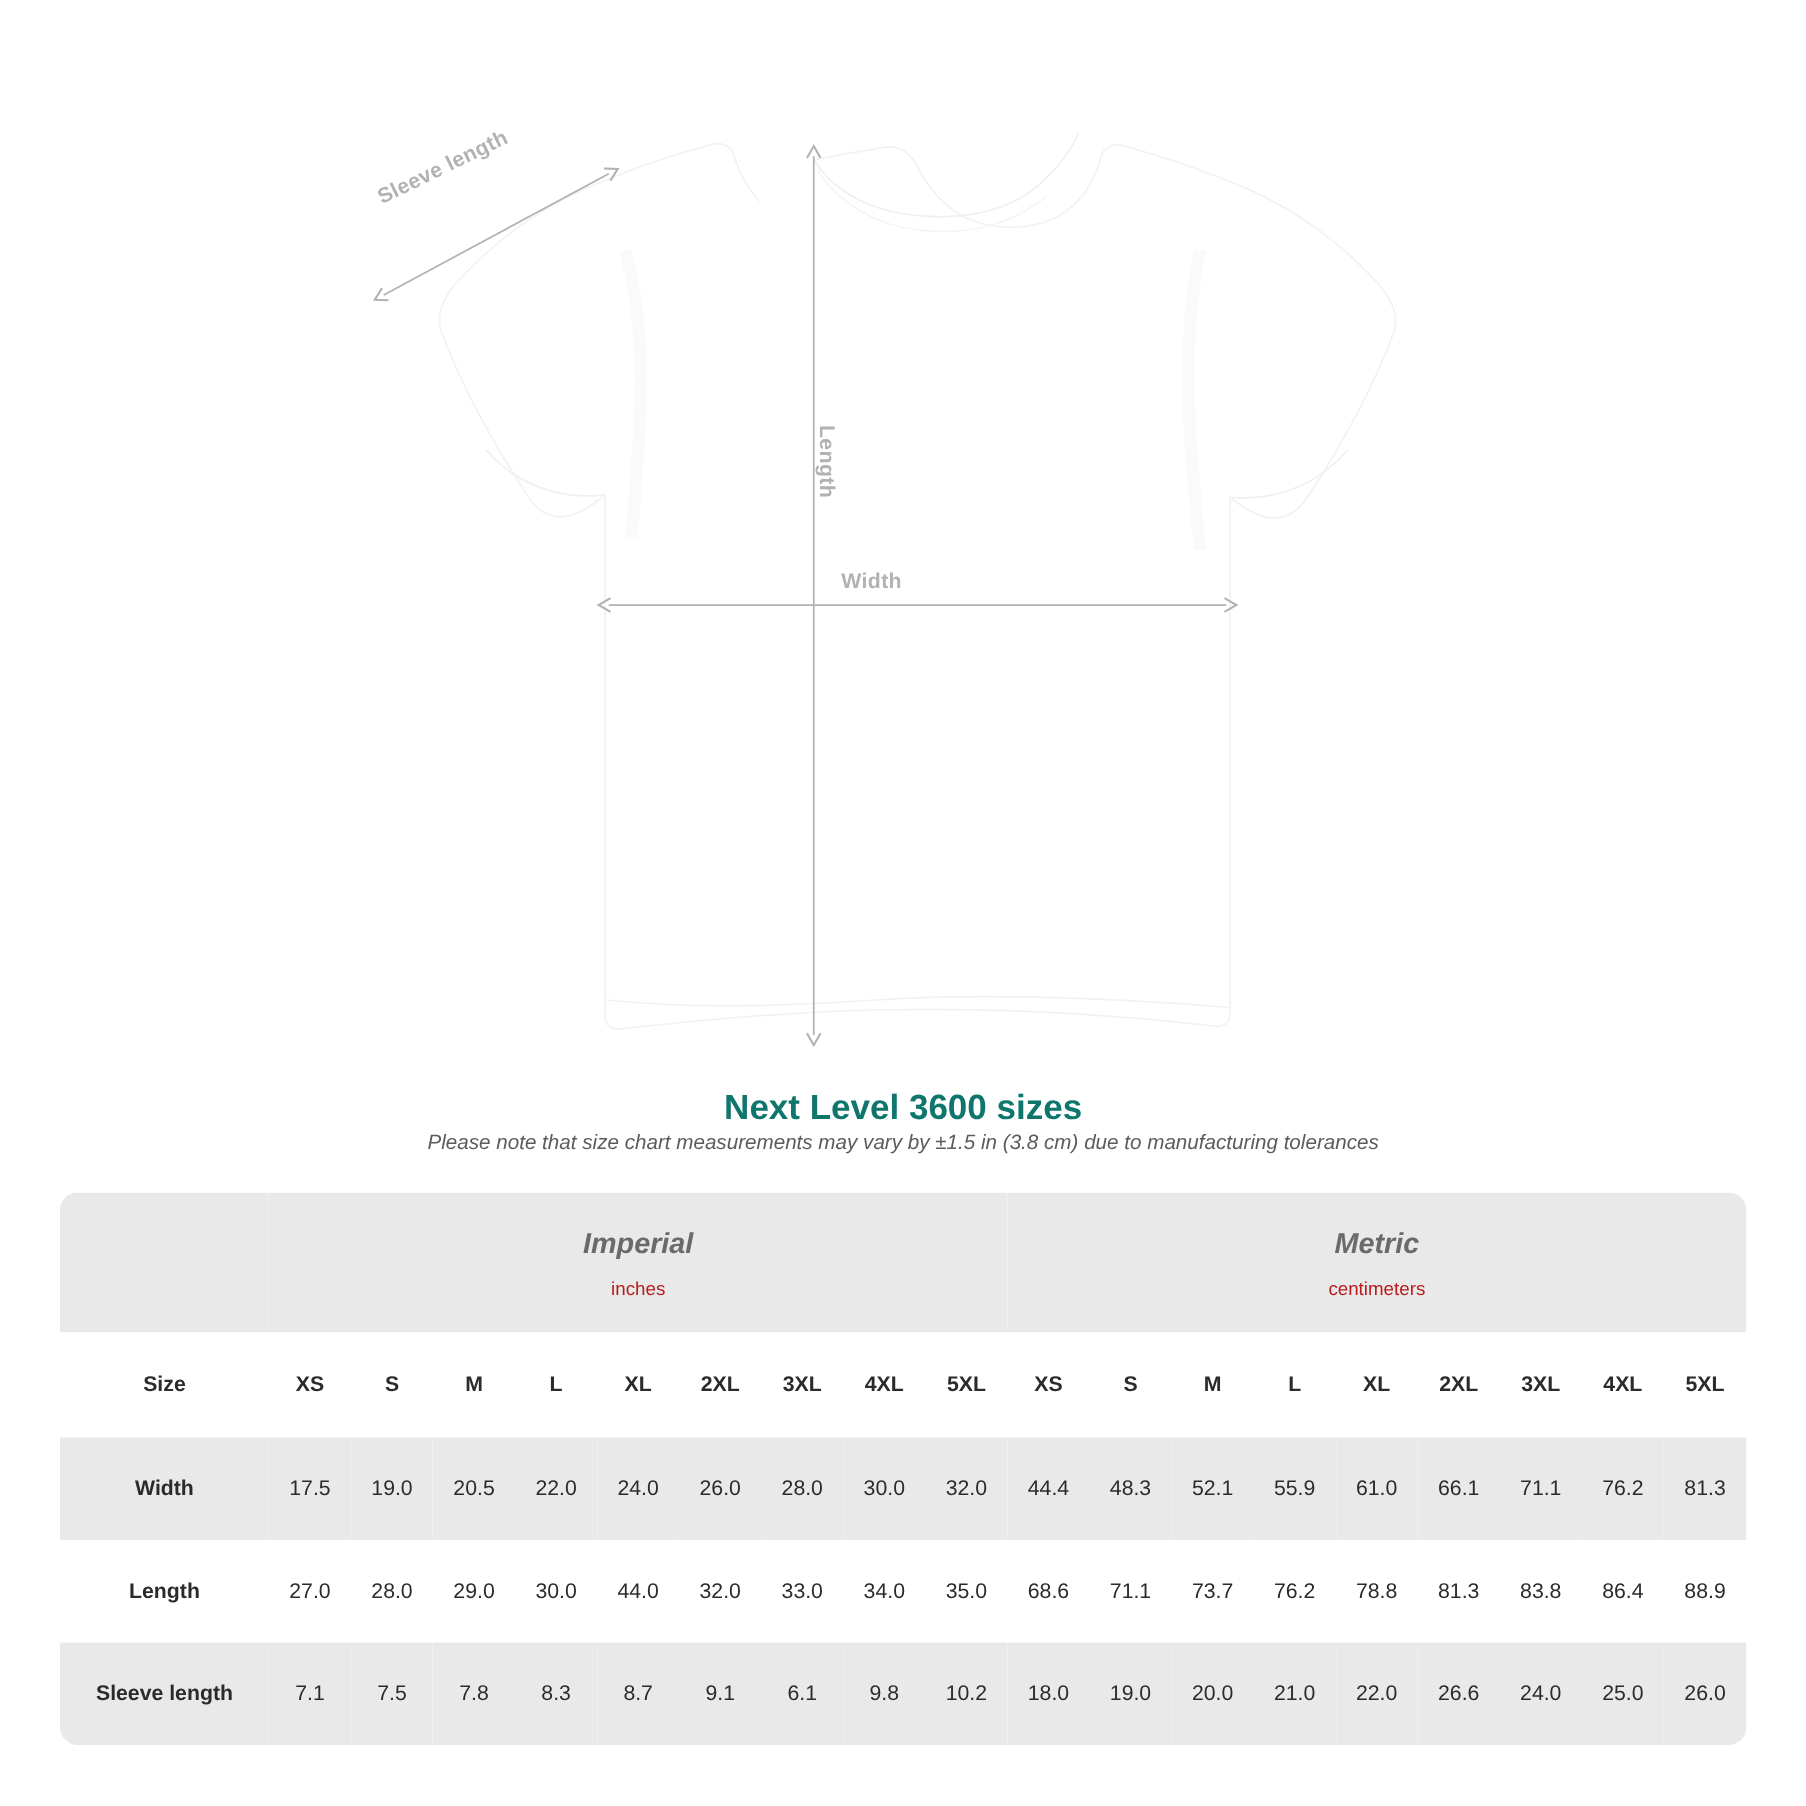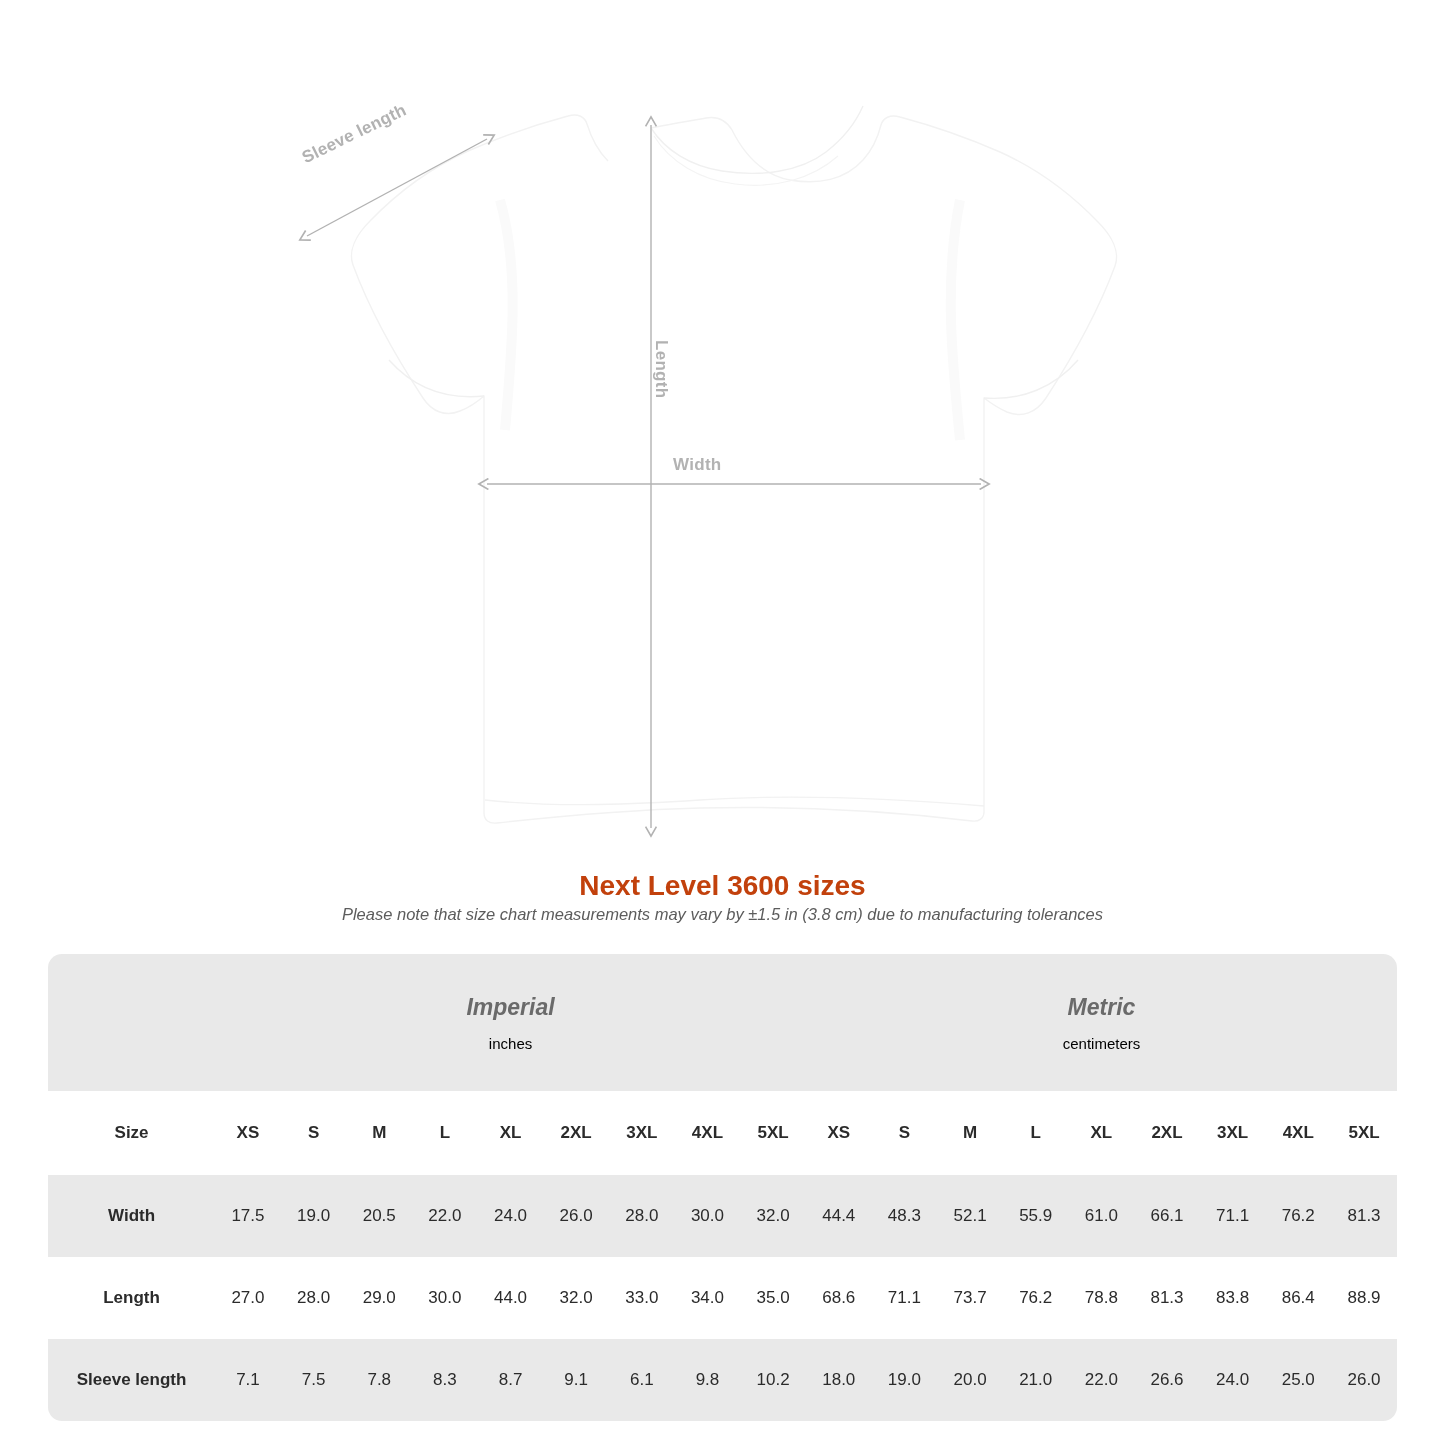--- a/index.html
+++ b/index.html
@@ -58,21 +58,21 @@
   }
 
   
   .title-block {
     text-align: center;
     margin-top: 20px;
   }
   .chart-title {
     font-size: 28px;
     font-weight: bold;
-    color: #c2410c;
+    color: #0f766e;
     margin: 0;
   }
   .chart-note {
     font-size: 16.5px;
     font-style: italic;
     color: #5c5c5c;
     margin: 3px 0 0 0;
   }
 
   
@@ -88,33 +88,33 @@
   }
   table.size-table td, table.size-table th {
     text-align: center;
     vertical-align: middle;
     font-size: 17px;
     color: #2b2b2b;
     border: none;
   }
   .unit-header-row td {
     background: #e9e9e9;
-    height: 137px;
+    height: 112px;
     padding: 0;
   }
   .unit-title {
     font-size: 23px;
     font-style: italic;
     font-weight: bold;
     color: #6a6a6a;
     line-height: 1.25;
   }
   .unit-sub {
     font-size: 15px;
-    color: #000000;
+    color: #b91c1c;
     margin-top: 14px;
   }
   .row-label {
     font-weight: bold;
     font-size: 17.5px;
     color: #2b2b2b;
     margin-top: 22px;
   }
   .r-size td {
     background: #ffffff;

